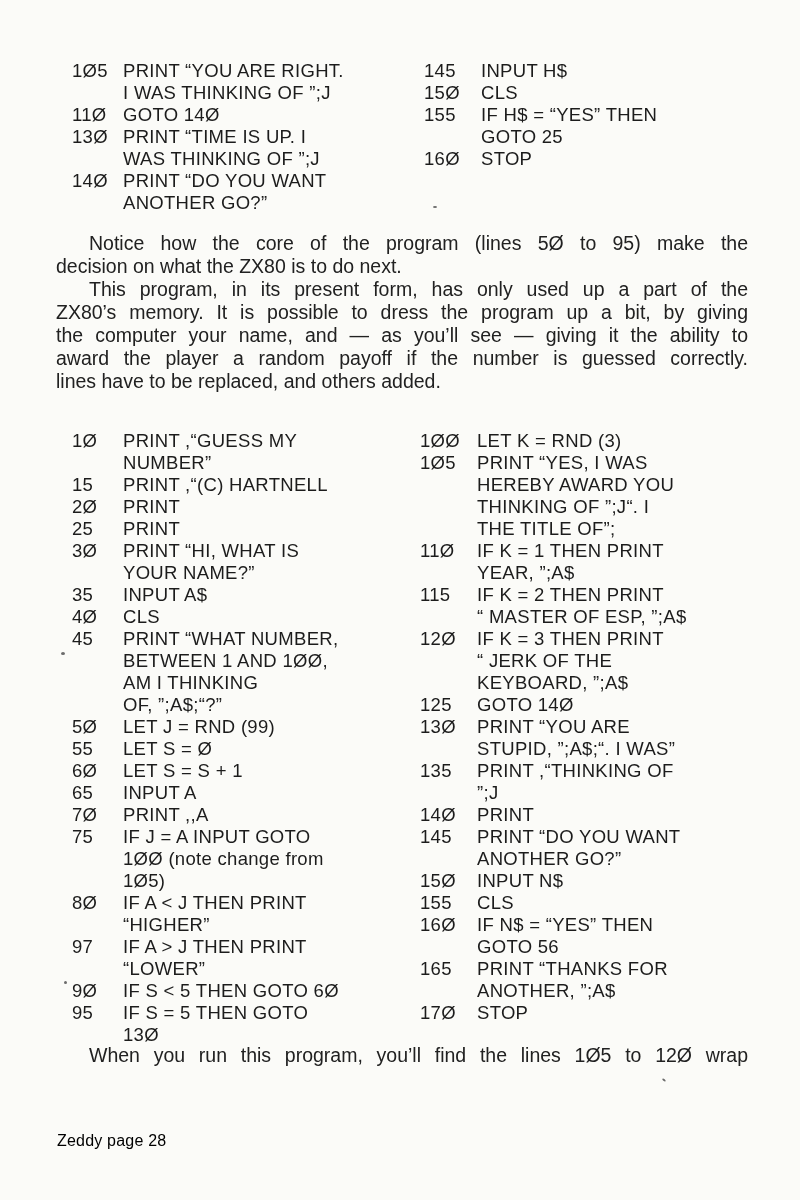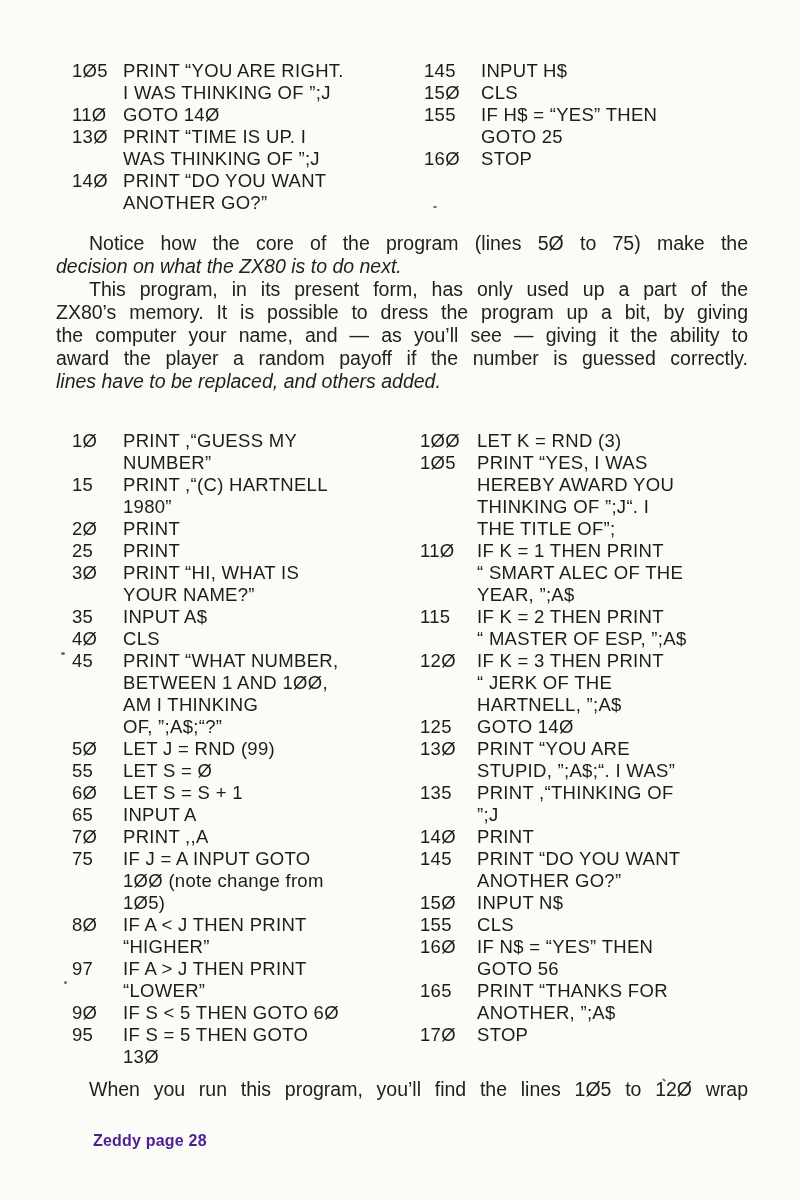--- a/index.html
+++ b/index.html
@@ -32,32 +32,31 @@
   #main-right-listing{left:420px;top:430px;width:352px;}
 
   
   .bodytext{
     position:absolute;
     font-size:19.5px;
     line-height:23px;
     color:#212121;
   }
   #paragraphs{left:56px;top:232px;width:692px;}
-  #bottom-paragraph{left:56px;top:1078px;width:692px;}
+  #bottom-paragraph{left:56px;top:1044px;width:692px;}
   .pline{text-align:justify;text-align-last:justify;}
-  .pline.last{text-align-last:left;font-style:italic;}
+  .pline.last{text-align-last:left;}
   .pline.indent{text-indent:33px;}
   .para{margin:0;}
 
   
   #footer{
     position:absolute;left:57px;top:1132px;
-    font-size:16px;font-weight:bold;color:#4c1d95;
+    font-size:16px;font-weight:normal;color:#000000;
     letter-spacing:.2px;
-    margin-left:36px;
   }
 
   
   .speck{position:absolute;background:#6b6b6b;border-radius:50%;}
   .speck.s1{left:433px;top:206px;width:4px;height:2px;}
   .speck.s2{left:61px;top:652px;width:4px;height:3px;}
   .speck.s3{left:64px;top:981px;width:3px;height:3px;}
   .speck.s4{left:662px;top:1079px;width:4px;height:2px;transform:rotate(40deg);}
 </style>
 </head>
@@ -118,21 +117,21 @@
       <div class="crow">
         <div class="lnum">16Ø</div>
         <div class="ccode">
           <div>STOP</div>
         </div>
       </div>
     </div>
 
   <div id="paragraphs" class="bodytext">
     <div class="para">
-        <div class="pline indent">Notice how the core of the program (lines 5Ø to 75) make the</div>
+        <div class="pline indent">Notice how the core of the program (lines 5Ø to 95) make the</div>
         <div class="pline last">decision on what the ZX80 is to do next.</div>
       </div>
     <div class="para">
         <div class="pline indent">This program, in its present form, has only used up a part of the</div>
         <div class="pline">ZX80’s memory. It is possible to dress the program up a bit, by giving</div>
         <div class="pline">the computer your name, and — as you’ll see — giving it the ability to</div>
         <div class="pline">award the player a random payoff if the number is guessed correctly.</div>
         <div class="pline last">lines have to be replaced, and others added.</div>
       </div>
   </div>
@@ -142,21 +141,20 @@
         <div class="lnum">1Ø</div>
         <div class="ccode">
           <div>PRINT ,“GUESS MY</div>
           <div>NUMBER”</div>
         </div>
       </div>
       <div class="crow">
         <div class="lnum">15</div>
         <div class="ccode">
           <div>PRINT ,“(C) HARTNELL</div>
-          <div>1980”</div>
         </div>
       </div>
       <div class="crow">
         <div class="lnum">2Ø</div>
         <div class="ccode">
           <div>PRINT</div>
         </div>
       </div>
       <div class="crow">
         <div class="lnum">25</div>
@@ -272,37 +270,36 @@
           <div>PRINT “YES, I WAS</div>
           <div>HEREBY AWARD YOU</div>
           <div>THINKING OF ”;J“. I</div>
           <div>THE TITLE OF”;</div>
         </div>
       </div>
       <div class="crow">
         <div class="lnum">11Ø</div>
         <div class="ccode">
           <div>IF K = 1 THEN PRINT</div>
-          <div>“ SMART ALEC OF THE</div>
           <div>YEAR, ”;A$</div>
         </div>
       </div>
       <div class="crow">
         <div class="lnum">115</div>
         <div class="ccode">
           <div>IF K = 2 THEN PRINT</div>
           <div>“ MASTER OF ESP, ”;A$</div>
         </div>
       </div>
       <div class="crow">
         <div class="lnum">12Ø</div>
         <div class="ccode">
           <div>IF K = 3 THEN PRINT</div>
           <div>“ JERK OF THE</div>
-          <div>HARTNELL, ”;A$</div>
+          <div>KEYBOARD, ”;A$</div>
         </div>
       </div>
       <div class="crow">
         <div class="lnum">125</div>
         <div class="ccode">
           <div>GOTO 14Ø</div>
         </div>
       </div>
       <div class="crow">
         <div class="lnum">13Ø</div>

